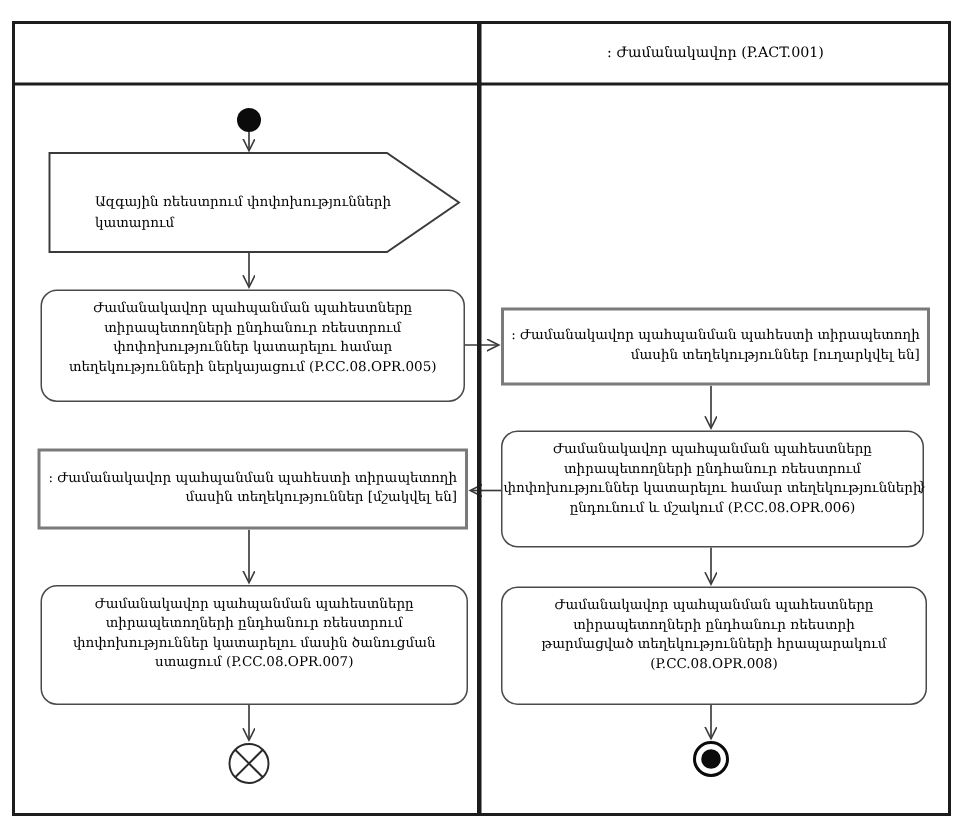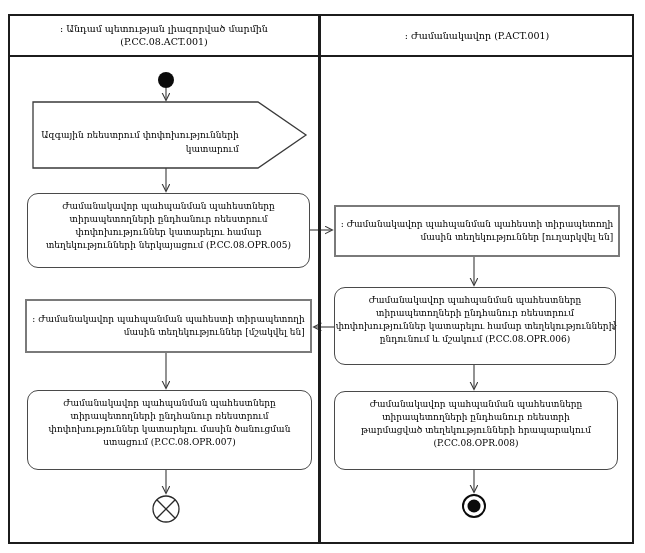--- a/index.html
+++ b/index.html
@@ -18,22 +18,22 @@
     font-size:9.5px;line-height:13px;white-space:pre-line;}
   .lane-header.left{left:12px;top:16px;width:304px;height:38px;}
   .lane-header.right{left:323px;top:16px;width:308px;height:38px;}
   
   .action{border:1px solid #4a4a4a;border-radius:11px;background:#fff;
     font-size:9px;line-height:13px;text-align:center;white-space:pre-line;
     display:flex;justify-content:center;padding-top:6px;box-sizing:border-box;}
   .objnode{border:2px solid #7a7a7a;background:#fff;
     font-size:9px;line-height:13px;text-align:right;white-space:pre-line;
     display:flex;align-items:center;justify-content:center;box-sizing:border-box;}
-  .signal-label{left:34px;top:104px;width:212px;height:76px;
-    display:flex;align-items:center;justify-content:center;text-align:right;
+  .signal-label{left:56px;top:104px;width:212px;height:76px;
+    display:flex;align-items:center;justify-content:center;text-align:left;
     font-size:9px;line-height:14px;white-space:pre-line;}
   .opr005{left:27px;top:193px;width:283px;height:75px;}
   .objsent{left:334px;top:205px;width:286px;height:52px;}
   .opr006{left:334px;top:287px;width:282px;height:78px;}
   .objproc{left:25px;top:299px;width:287px;height:54px;}
   .opr007{left:27px;top:390px;width:285px;height:80px;}
   .opr008{left:334px;top:391px;width:284px;height:79px;}
   .edge-glyph{left:612px;top:318px;width:12px;height:14px;font-size:9px;line-height:14px;}
 </style>
 </head>
@@ -71,22 +71,20 @@
     <g>
       <circle cx="474" cy="506" r="11" fill="#ffffff" stroke="#0b0b0b" stroke-width="2"></circle>
       <circle cx="474" cy="506" r="6.5" fill="#0b0b0b"></circle>
     </g>
   </svg>
 
   <div class="abs frame"></div>
   <div class="abs lane-divider"></div>
   <div class="abs header-sep"></div>
 
-  <div class="abs lane-header left">: Անդամ պետության լիազորված մարմին
-(P.CC.08.ACT.001)</div>
   <div class="abs lane-header right">: Ժամանակավոր (P.ACT.001)</div>
 
   <div class="abs signal-label">Ազգային ռեեստրում փոփոխությունների
 կատարում</div>
 
   <div class="abs action opr005">Ժամանակավոր պահպանման պահեստները
 տիրապետողների ընդհանուր ռեեստրում
 փոփոխություններ կատարելու համար
 տեղեկությունների ներկայացում (P.CC.08.OPR.005)</div>
   <div class="abs objnode objproc">: Ժամանակավոր պահպանման պահեստի տիրապետողի

